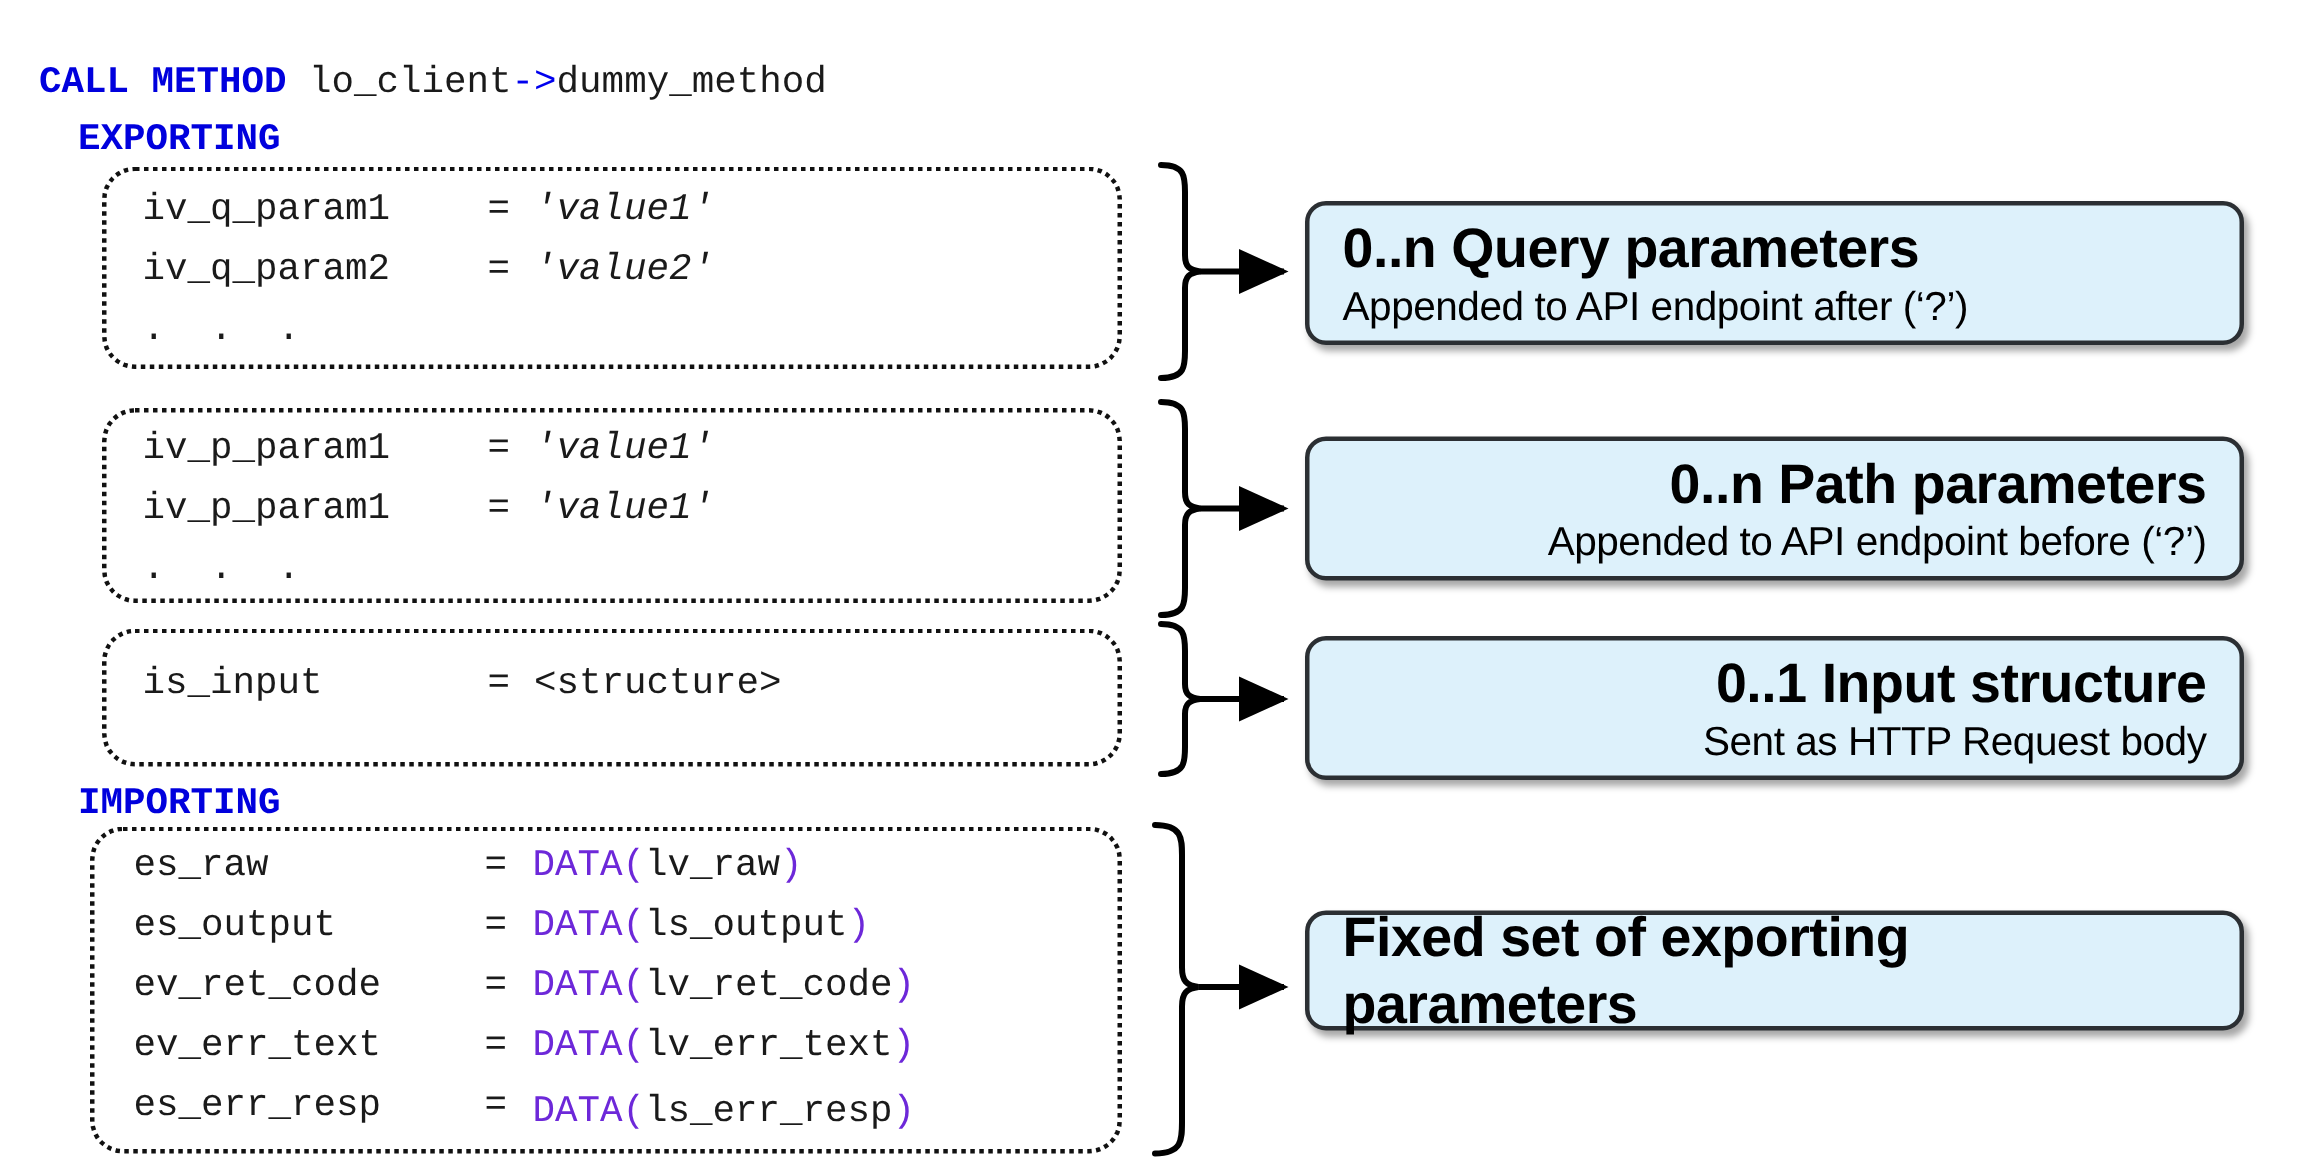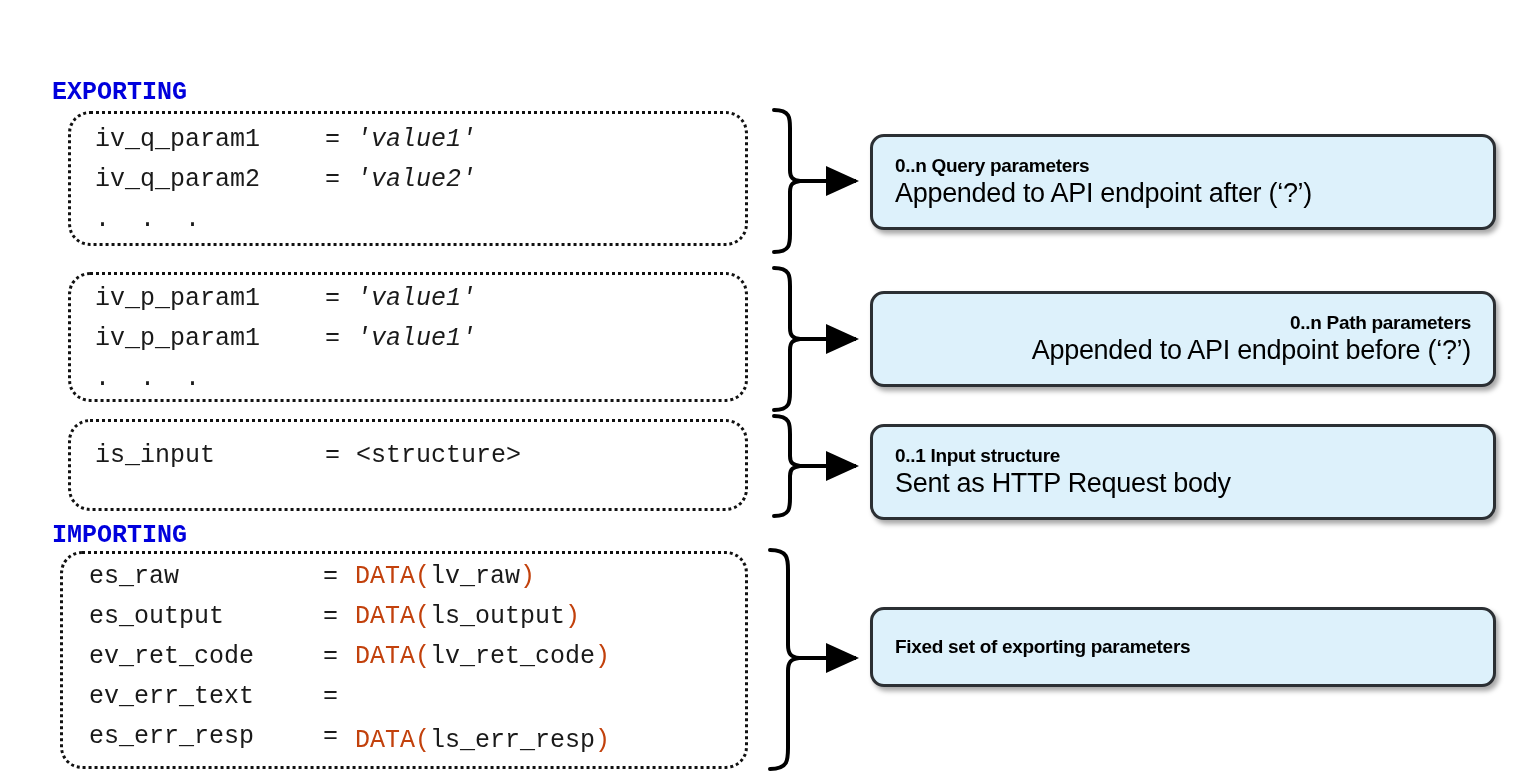--- a/index.html
+++ b/index.html
@@ -18,21 +18,21 @@
     font-family:"Liberation Mono","DejaVu Sans Mono",monospace;
     font-size:25px;
     white-space:pre;
     color:#1a1a1a;
     letter-spacing:0px;
   }
   .kw{color:#0000dd;font-weight:bold;}
   .op{color:#3b5bdb;}
   .arrow-op{color:#0000ee;}
   .str{color:#1f7a3d;font-style:italic;}
-  .fn{color:#c2410c;}
+  .fn{color:#6d28d9;}
   .plain{color:#1a1a1a;}
 
   
   .codebox{
     position:absolute;
     border:3px dotted #111;
     border-radius:22px;
     box-sizing:border-box;
     background:transparent;
   }
@@ -53,21 +53,21 @@
     box-sizing:border-box;
     box-shadow:3px 4px 5px rgba(0,0,0,0.35);
     display:flex;
     flex-direction:column;
     justify-content:center;
     padding:0 22px;
   }
   .co-title{
     font-family:"Liberation Sans",sans-serif;
     font-weight:bold;
-    font-size:19px;
+    font-size:37px;
     color:#000000;
     line-height:1.22;
     letter-spacing:-0.3px;
   }
   .co-sub{
     font-family:"Liberation Sans",sans-serif;
     font-weight:normal;
     font-size:27px;
     color:#000000;
     line-height:1.22;
@@ -78,20 +78,21 @@
   .connectors{
     position:absolute;left:0;top:0;width:1540px;height:772px;
     pointer-events:none;
   }
 </style>
 </head>
 <body>
 
 <div class="stage">
 
+  <div class="code-line" style="left:26px;top:40px;"><span class="kw">CALL METHOD</span><span class="plain"> lo_client</span><span class="arrow-op">-&gt;</span><span class="plain">dummy_method</span></div>
 
   <div class="code-line kw" style="left:52px;top:78px;">EXPORTING</div>
 
   <div class="code-line kw" style="left:52px;top:521px;">IMPORTING</div>
 
   <div class="codebox" style="left:68px;top:111px;width:680px;height:135px;">
     <div class="cb-row" style="left:24px;top:11px;"><span>iv_q_param1</span></div>
     <div class="cb-row op" style="left:254px;top:11px;"><span>=</span></div>
     <div class="cb-row str" style="left:285px;top:11px;"><span>'value1'</span></div>
 
@@ -128,20 +129,21 @@
     <div class="cb-row" style="left:26px;top:48px;"><span>es_output</span></div>
     <div class="cb-row op" style="left:260px;top:48px;"><span>=</span></div>
     <div class="cb-row" style="left:26px;top:88px;"><span>ev_ret_code</span></div>
 
     <div class="cb-row" style="left:292px;top:48px;"><span class="fn">DATA(</span><span class="plain">ls_output</span><span class="fn">)</span></div>
     <div class="cb-row op" style="left:260px;top:88px;"><span>=</span></div>
     <div class="cb-row" style="left:292px;top:88px;"><span class="fn">DATA(</span><span class="plain">lv_ret_code</span><span class="fn">)</span></div>
 
     <div class="cb-row" style="left:26px;top:128px;"><span>ev_err_text</span></div>
     <div class="cb-row op" style="left:260px;top:128px;"><span>=</span></div>
+    <div class="cb-row" style="left:292px;top:128px;"><span class="fn">DATA(</span><span class="plain">lv_err_text</span><span class="fn">)</span></div>
 
     <div class="cb-row" style="left:26px;top:168px;"><span>es_err_resp</span></div>
     <div class="cb-row op" style="left:260px;top:168px;"><span>=</span></div>
     <div class="cb-row" style="left:292px;top:172px;"><span class="fn">DATA(</span><span class="plain">ls_err_resp</span><span class="fn">)</span></div>
   </div>
 
   <svg class="connectors" viewBox="0 0 1540 772">
     <defs>
       <marker id="ah" viewBox="0 0 12 12" refX="10" refY="6" markerWidth="9" markerHeight="9" orient="auto-start-reverse">
         <path d="M 0 1 L 11 6 L 0 11 z" fill="#000"></path>
@@ -184,21 +186,21 @@
   <div class="callout" style="left:870px;top:134px;width:626px;height:96px;">
     <div class="co-title">0..n Query parameters</div>
     <div class="co-sub">Appended to API endpoint after (‘?’)</div>
   </div>
 
   <div class="callout" style="left:870px;top:291px;width:626px;height:96px;align-items:flex-end;">
     <div class="co-title">0..n Path parameters</div>
     <div class="co-sub">Appended to API endpoint before (‘?’)</div>
   </div>
 
-  <div class="callout" style="left:870px;top:424px;width:626px;height:96px;">
+  <div class="callout" style="left:870px;top:424px;width:626px;height:96px;text-align:right;">
     <div class="co-title">0..1 Input structure</div>
     <div class="co-sub">Sent as HTTP Request body</div>
   </div>
 
   <div class="callout" style="left:870px;top:607px;width:626px;height:80px;justify-content:center;">
     <div class="co-title">Fixed set of exporting parameters</div>
   </div>
 
 </div>
 

